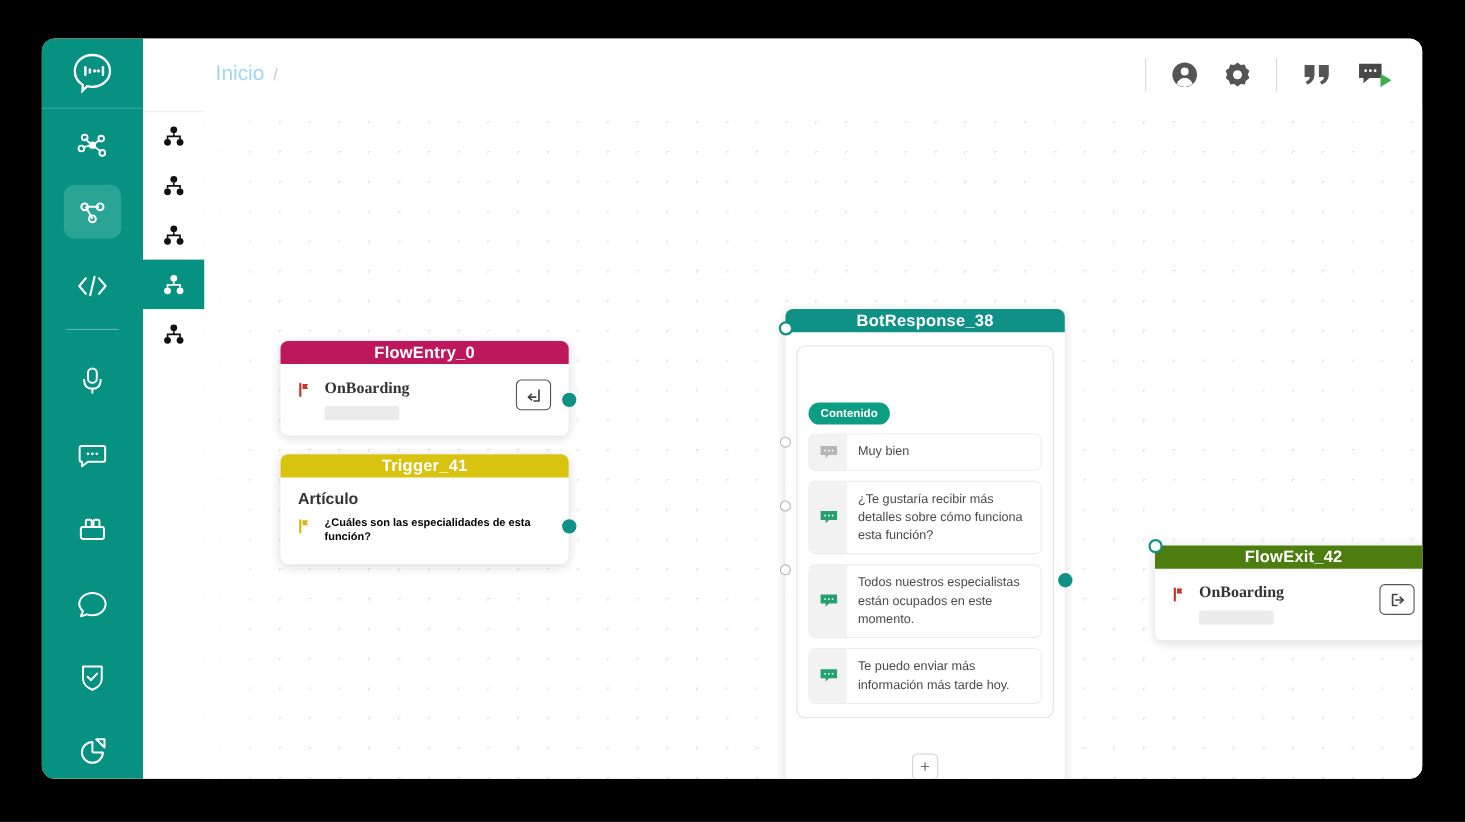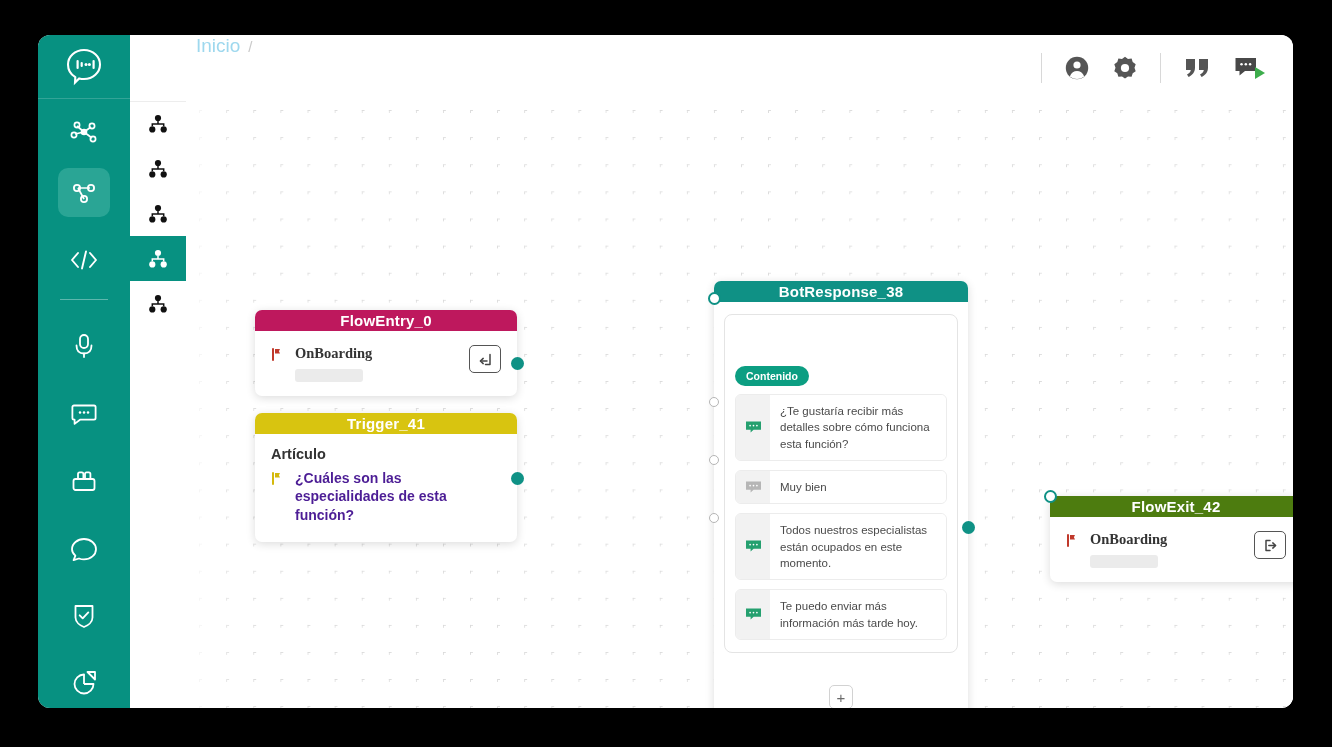--- a/index.html
+++ b/index.html
@@ -55,21 +55,21 @@
     width: 56px; height: 45px;
     display: flex; align-items: center; justify-content: center;
     cursor: pointer;
   }
   .sub-item.active { background: #079181; }
 
   
   #topbar {
     position: absolute; left: 92px; top: 0; right: 0; height: 66px;
     background: #fff;
-    display: flex; 
+    display: flex; align-items: center;
     border-bottom: 1px solid #ededed;
   }
   #breadcrumb {
     margin-left: 66px;
     font-size: 19px;
     display: flex; align-items: baseline; gap: 8px;
   }
   #breadcrumb .crumb { color: #9ed8ee; font-weight: 400; }
   #breadcrumb .sep { color: #c9c9c9; font-size: 15px; }
   #top-actions {
@@ -135,21 +135,21 @@
     margin-left: auto;
     width: 30px; height: 26px;
     border: 1.5px solid #555; border-radius: 5px;
     display: flex; align-items: center; justify-content: center;
     cursor: pointer; background: #fff;
   }
 
   .trig-label { font-size: 14.5px; font-weight: bold; color: #333; margin-bottom: 7px;}
   .trig-q { display: flex; align-items: flex-start; }
   .trig-q .txt {
-    font-size: 14px; font-weight: bold; color: #4c1d95; line-height: 1.32;
+    font-size: 10px; font-weight: bold; color: #000000; line-height: 1.32;
   }
 
   
   .br-inner {
     margin: 12px 10px 10px 10px;
     border: 1px solid #e4e4e4; border-radius: 8px;
     padding: 10px 10px 12px 10px;
     position: relative;
   }
   .badge {
@@ -452,39 +452,39 @@
 
     <div class="node" style="left:528px; top:180px; width:254px;">
       <div class="node-head" style="background:#0f9185;">BotResponse_38</div>
 
       <div class="br-inner">
         <span class="badge contenido">Contenido</span>
 
         <div class="msg">
           <div class="msg-ico">
             <svg width="17" height="15" viewBox="0 0 17 15">
+              <path d="M1 1.5 h15 v8.2 h-7.4 l-3 2.9 v-2.9 H1 Z" fill="#b6b6b6"></path>
+              <circle cx="5.1" cy="5.6" r="0.85" fill="#fff"></circle>
+                <circle cx="8.5" cy="5.6" r="0.85" fill="#fff"></circle>
+                <circle cx="11.9" cy="5.6" r="0.85" fill="#fff"></circle>
+            </svg>
+          </div>
+          <div class="msg-txt">Muy bien</div>
+        </div>
+
+        <div class="msg">
+          <div class="msg-ico">
+            <svg width="17" height="15" viewBox="0 0 17 15">
               <path d="M1 1.5 h15 v8.2 h-7.4 l-3 2.9 v-2.9 H1 Z" fill="#25a06f"></path>
               <circle cx="5.1" cy="5.6" r="0.85" fill="#fff"></circle>
                 <circle cx="8.5" cy="5.6" r="0.85" fill="#fff"></circle>
                 <circle cx="11.9" cy="5.6" r="0.85" fill="#fff"></circle>
             </svg>
           </div>
           <div class="msg-txt">¿Te gustaría recibir más detalles sobre cómo funciona esta función?</div>
-        </div>
-
-        <div class="msg">
-          <div class="msg-ico">
-            <svg width="17" height="15" viewBox="0 0 17 15">
-              <path d="M1 1.5 h15 v8.2 h-7.4 l-3 2.9 v-2.9 H1 Z" fill="#b6b6b6"></path>
-              <circle cx="5.1" cy="5.6" r="0.85" fill="#fff"></circle>
-                <circle cx="8.5" cy="5.6" r="0.85" fill="#fff"></circle>
-                <circle cx="11.9" cy="5.6" r="0.85" fill="#fff"></circle>
-            </svg>
-          </div>
-          <div class="msg-txt">Muy bien</div>
         </div>
 
         <div class="msg">
           <div class="msg-ico">
             <svg width="17" height="15" viewBox="0 0 17 15">
               <path d="M1 1.5 h15 v8.2 h-7.4 l-3 2.9 v-2.9 H1 Z" fill="#25a06f"></path>
               <circle cx="5.1" cy="5.6" r="0.85" fill="#fff"></circle>
                 <circle cx="8.5" cy="5.6" r="0.85" fill="#fff"></circle>
                 <circle cx="11.9" cy="5.6" r="0.85" fill="#fff"></circle>
             </svg>

